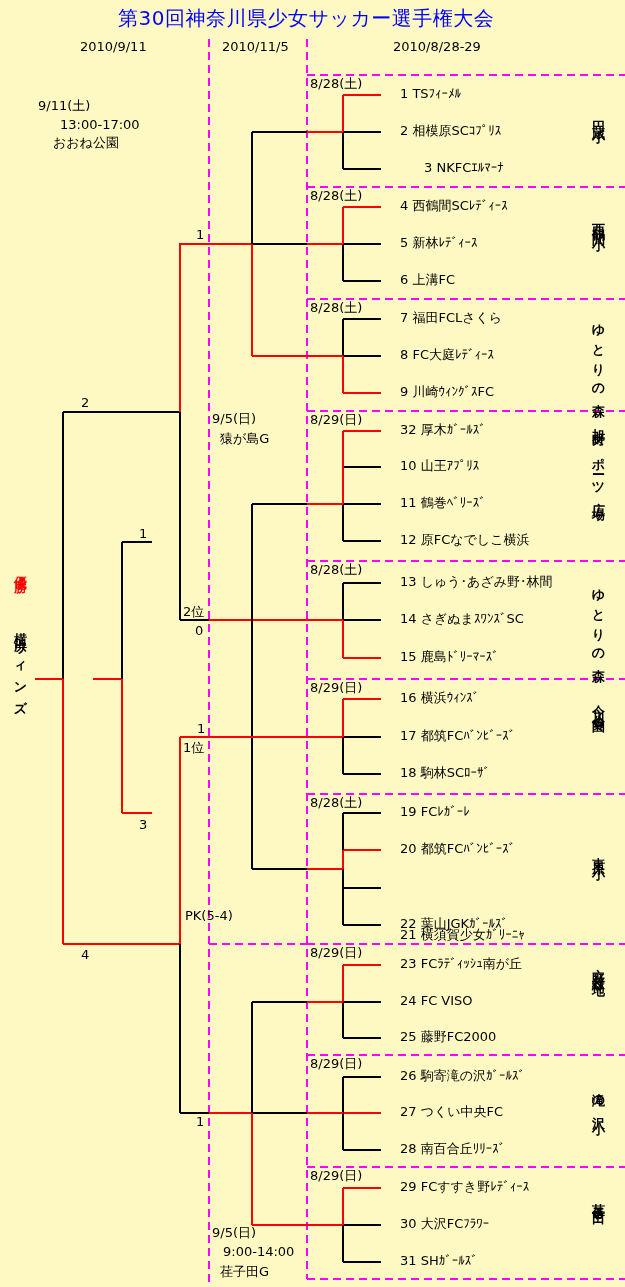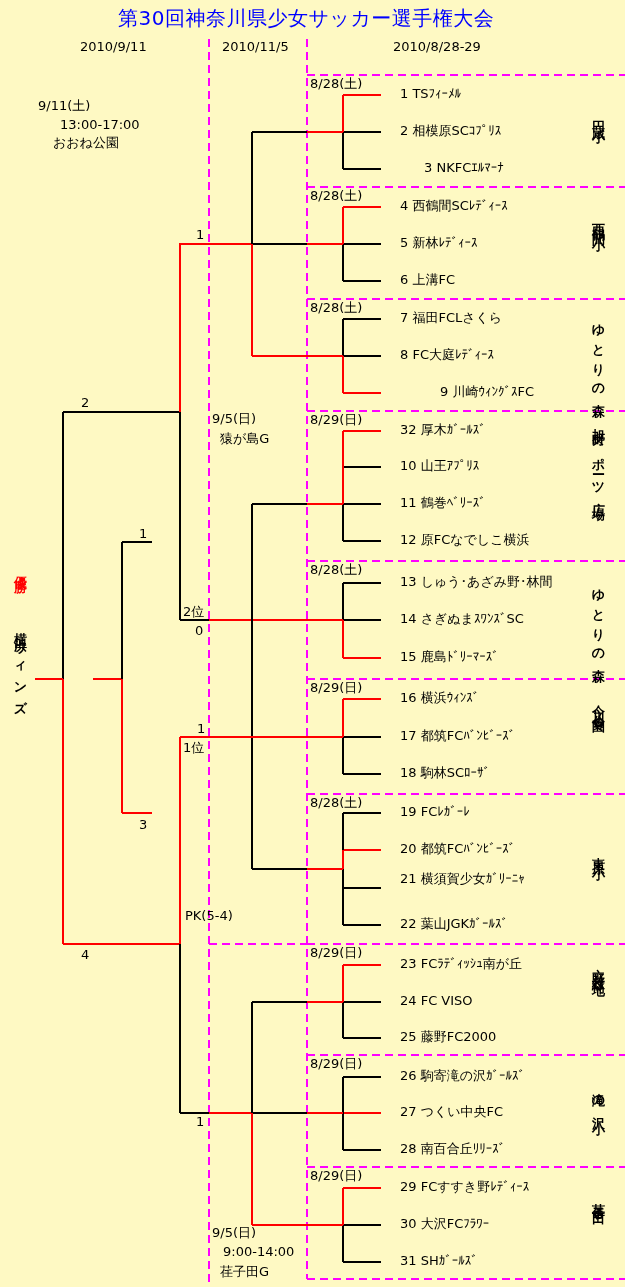--- a/index.html
+++ b/index.html
@@ -191,21 +191,21 @@
         <div class="vert" style="left: 591px; top: 213px;">西鶴間小</div>
         <div class="t" style="left: 400px; top: 199px;"><span class="team-no">4 </span><span class="team-name">西鶴間SCﾚﾃﾞｨｰｽ</span></div>
         <div class="t" style="left: 400px; top: 236px;"><span class="team-no">5 </span><span class="team-name">新林ﾚﾃﾞｨｰｽ</span></div>
         <div class="t" style="left: 400px; top: 273px;"><span class="team-no">6 </span><span class="team-name">上溝FC</span></div>
       </div>
       <div>
         <div class="t" style="left: 310px; top: 301px;">8/28(土)</div>
         <div class="vert" style="left: 591px; top: 315px;">ゆとりの森</div>
         <div class="t" style="left: 400px; top: 311px;"><span class="team-no">7 </span><span class="team-name">福田FCLさくら</span></div>
         <div class="t" style="left: 400px; top: 348px;"><span class="team-no">8 </span><span class="team-name">FC大庭ﾚﾃﾞｨｰｽ</span></div>
-        <div class="t" style="left: 400px; top: 385px; margin-left: 40px;"><span class="team-no">9 </span><span class="team-name">川崎ｳｨﾝｸﾞｽFC</span></div>
+        <div class="t" style="left: 400px; top: 385px;"><span class="team-no">9 </span><span class="team-name">川崎ｳｨﾝｸﾞｽFC</span></div>
       </div>
       <div>
         <div class="t" style="left: 310px; top: 413px;">8/29(日)</div>
         <div class="vert" style="left: 591px; top: 418px;">旭町スポーツ広場</div>
         <div class="t" style="left: 400px; top: 423px;"><span class="team-no">32 </span><span class="team-name">厚木ｶﾞｰﾙｽﾞ</span></div>
         <div class="t" style="left: 400px; top: 459px;"><span class="team-no">10 </span><span class="team-name">山王ｱﾌﾟﾘｽ</span></div>
         <div class="t" style="left: 400px; top: 496px;"><span class="team-no">11 </span><span class="team-name">鶴巻ﾍﾞﾘｰｽﾞ</span></div>
         <div class="t" style="left: 400px; top: 533px;"><span class="team-no">12 </span><span class="team-name">原FCなでしこ横浜</span></div>
       </div>
       <div>
@@ -220,21 +220,21 @@
         <div class="vert" style="left: 591px; top: 695px;">今川公園G</div>
         <div class="t" style="left: 400px; top: 691px;"><span class="team-no">16 </span><span class="team-name">横浜ｳｨﾝｽﾞ</span></div>
         <div class="t" style="left: 400px; top: 729px;"><span class="team-no">17 </span><span class="team-name">都筑FCﾊﾞﾝﾋﾞｰｽﾞ</span></div>
         <div class="t" style="left: 400px; top: 766px;"><span class="team-no">18 </span><span class="team-name">駒林SCﾛｰｻﾞ</span></div>
       </div>
       <div>
         <div class="t" style="left: 310px; top: 796px;">8/28(土)</div>
         <div class="vert" style="left: 591px; top: 847px;">東原小</div>
         <div class="t" style="left: 400px; top: 805px;"><span class="team-no">19 </span><span class="team-name">FCﾚｶﾞｰﾚ</span></div>
         <div class="t" style="left: 400px; top: 842px;"><span class="team-no">20 </span><span class="team-name">都筑FCﾊﾞﾝﾋﾞｰｽﾞ</span></div>
-        <div class="t" style="left: 400px; top: 872px;"><span class="team-no">21 </span><span class="team-name">横須賀少女ｶﾞﾘｰﾆｬ</span></div>
+        <div class="t" style="left: 400px; top: 928px;"><span class="team-no">21 </span><span class="team-name">横須賀少女ｶﾞﾘｰﾆｬ</span></div>
         <div class="t" style="left: 400px; top: 917px;"><span class="team-no">22 </span><span class="team-name">葉山JGKｶﾞｰﾙｽﾞ</span></div>
       </div>
       <div>
         <div class="t" style="left: 310px; top: 946px;">8/29(日)</div>
         <div class="vert" style="left: 591px; top: 958px;">立野緑地G</div>
         <div class="t" style="left: 400px; top: 957px;"><span class="team-no">23 </span><span class="team-name">FCﾗﾃﾞｨｯｼｭ南が丘</span></div>
         <div class="t" style="left: 400px; top: 994px;"><span class="team-no">24 </span><span class="team-name">FC VISO</span></div>
         <div class="t" style="left: 400px; top: 1030px;"><span class="team-no">25 </span><span class="team-name">藤野FC2000</span></div>
       </div>
       <div>

